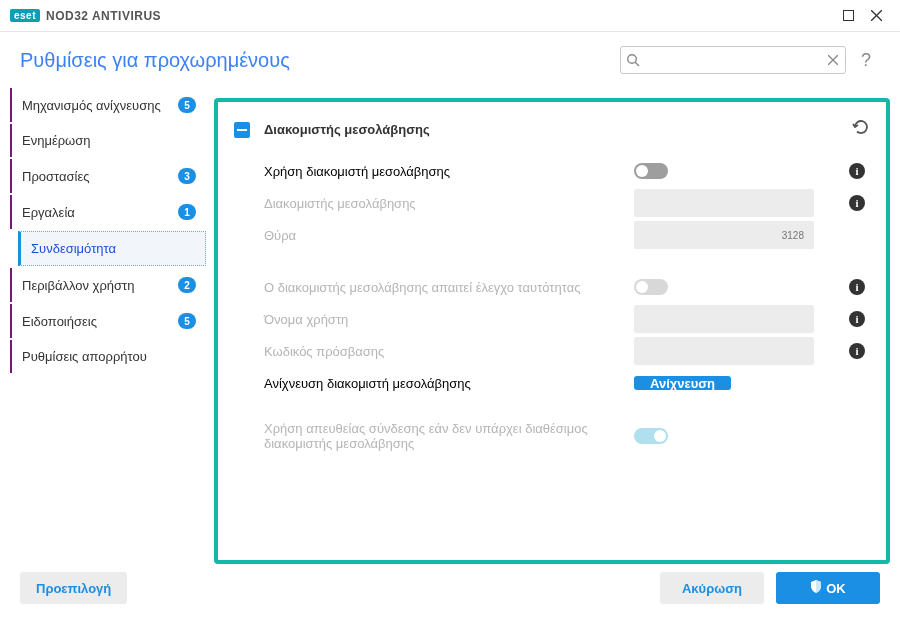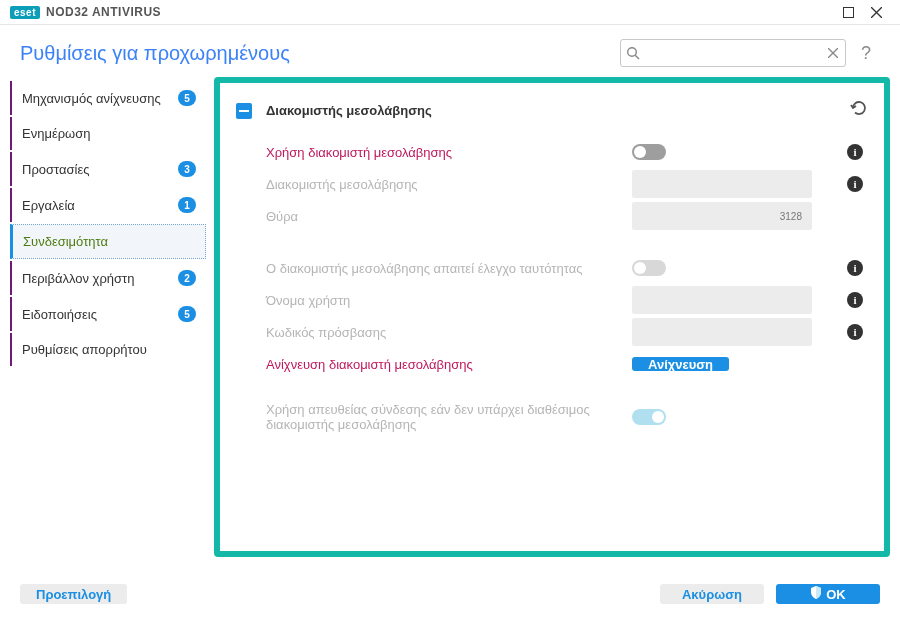--- a/index.html
+++ b/index.html
@@ -8,21 +8,21 @@
     font-size: 13px;
     color: #333;
     background: #fff;
     width: 900px;
     height: 620px;
     overflow: hidden;
     position: relative;
   }
   
   .titlebar {
-    height: 25px;
+    height: 32px;
     display: flex;
     align-items: center;
     padding: 0 10px;
     border-bottom: 1px solid #e6e6e6;
     justify-content: flex-end;
   }
   .logo-badge {
     background: #0a9eb8;
     color: #fff;
     font-size: 10px;
@@ -110,21 +110,22 @@
     display: flex;
     align-items: center;
     cursor: pointer;
     border-left: 2px solid transparent;
     margin-bottom: 2px;
   }
   .sidebar-item.active {
     border: 1px dotted #7aa8d4;
     border-left: 3px solid #1a8fe3;
     background: #f2f6fa;
-    color: #4d7c0f;
+    color: #1d4ed8;
+    margin-left: 8px;
   }
   .sidebar-item:not(.active) {
     border-left: 2px solid #701a75;
   }
   .sidebar-label { flex: 1; }
   .badge {
     background: #1a8fe3;
     color: #fff;
     font-size: 10px;
     font-weight: bold;
@@ -132,24 +133,24 @@
     min-width: 18px;
     height: 16px;
     display: inline-flex;
     align-items: center;
     justify-content: center;
     padding: 0 5px;
   }
   
   .content {
     flex: 1;
-    border: 6px solid #14b8a6;
+    border: 4px solid #14b8a6;
     border-radius: 4px;
     padding: 10px 16px 20px 16px;
-    margin-top: 0;
+    margin-top: 14px;
   }
   .section-header {
     display: flex;
     align-items: center;
     padding: 6px 0 14px 0;
   }
   .collapse-box {
     width: 16px; height: 16px;
     background: #1a8fe3;
     color: #fff;
@@ -172,21 +173,21 @@
   .row {
     display: flex;
     align-items: center;
     min-height: 32px;
     padding: 2px 0;
   }
   .row-spacer { height: 20px; }
   .row .label {
     flex: 1;
     padding-left: 30px;
-    color: #be185d;
+    color: #000000;
   }
   .row .label.disabled { color: #b5b5b5; }
   .row .control {
     width: 210px;
     display: flex;
     align-items: center;
   }
   .row .info {
     width: 26px;
     text-align: center;
@@ -259,21 +260,21 @@
   }
   
   .footer {
     position: absolute;
     bottom: 0; left: 0; right: 0;
     padding: 12px 20px 16px 20px;
     display: flex;
     align-items: center;
   }
   .footer .spacer { flex: 1; }
-  .footer .btn { height: 20px; min-width: 104px; }
+  .footer .btn { height: 32px; min-width: 104px; }
   .footer .btn + .btn { margin-left: 12px; }
   .shield-icon { margin-right: 4px; }
 </style>
 </head>
 <body>
 
 <div class="titlebar">
   <span class="logo-badge">eset</span>
   <span class="product-name">NOD32 ANTIVIRUS</span>
   <div class="titlebar-spacer"></div>

